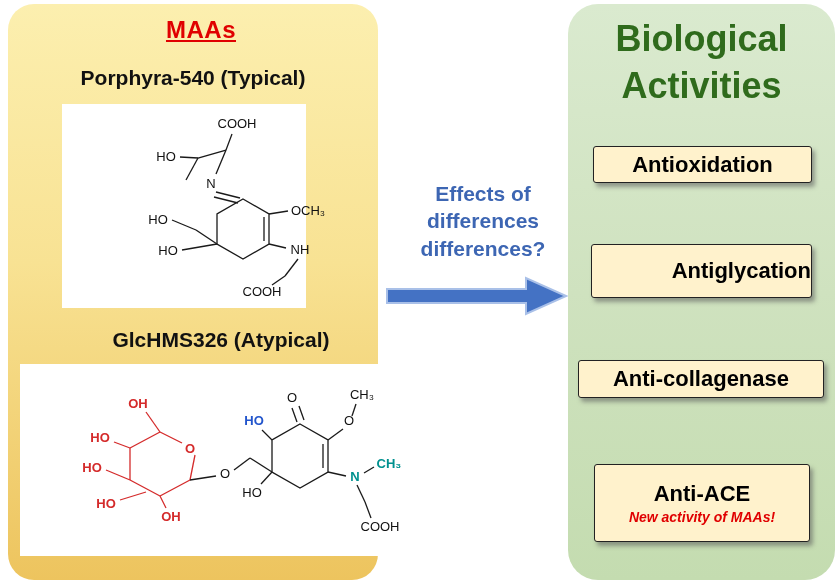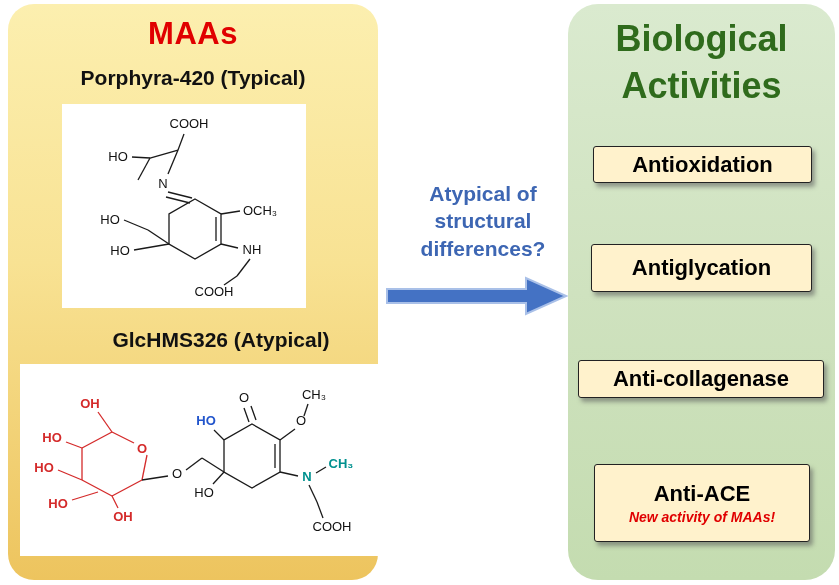--- a/index.html
+++ b/index.html
@@ -11,31 +11,31 @@
   .panel-left {
     left:8px; top:4px; width:370px; height:576px; border-radius:26px;
     background:linear-gradient(180deg,#FCEFAF 0%,#F8E293 45%,#EDC45E 100%);
   }
   .panel-right {
     left:568px; top:4px; width:267px; height:576px; border-radius:30px;
     background:linear-gradient(180deg,#DAEACF 0%,#CFE2BF 50%,#C4DCB0 100%);
   }
 
   .maas-title {
-    position:absolute; top:12px; left:0; width:100%; text-align:center;
-    font-size:31px; font-weight:bold; color:#E00000; letter-spacing:0.5px;
+    position:absolute; top:12px; left:8px; width:100%; text-align:center;
+    font-size:24px; font-weight:bold; color:#E00000; letter-spacing:0.5px;text-decoration:underline;
   }
   .struct-label {
     position:absolute; left:0; width:100%; text-align:center;
     font-size:21px; font-weight:bold; color:#111111;
   }
   .label-typical  { top:62px; }
   .label-atypical { top:324px;margin-left:28px; }
 
-  .struct-box { position:absolute; background:#ffffff; }
+  .struct-box { position:absolute; background:#ffffff;padding-left:48px; }
   .struct-box-1 { left:54px; top:100px; width:244px; height:204px; }
   .struct-box-2 { left:12px; top:360px; width:384px; height:192px; }
 
   .question {
     position:absolute; left:400px; top:180px; width:166px; text-align:center;
     font-size:21px; font-weight:bold; color:#3D66B3; line-height:1.3;
   }
   .arrow { position:absolute; left:386px; top:276px; width:182px; height:40px; }
 
   .bio-title {
@@ -57,21 +57,21 @@
   .atom-teal { fill:#00918F; font-weight:bold; }
 </style>
 </head>
 <body>
 
 <div class="canvas">
 
   <section class="panel panel-left">
     <h1 class="maas-title">MAAs</h1>
 
-    <h2 class="struct-label label-typical">Porphyra-420 (Typical)</h2>
+    <h2 class="struct-label label-typical">Porphyra-540 (Typical)</h2>
 
     <div class="struct-box struct-box-1">
       <svg viewBox="0 0 244 204" width="244" height="204">
         <g stroke="#1a1a1a" stroke-width="1.3" fill="none">
           <polygon points="133,95 159,110 159,140 133,155 107,140 107,110"></polygon>
           <line x1="154" y1="113" x2="154" y2="137"></line>
           <line x1="116" y1="46" x2="122" y2="30"></line>
           <line x1="116" y1="46" x2="88" y2="54"></line>
           <line x1="88" y1="54" x2="70" y2="53"></line>
           <line x1="88" y1="54" x2="76" y2="76"></line>
@@ -149,33 +149,33 @@
           <text class="atom" x="184" y="133" text-anchor="middle">HO</text>
           <text class="atom" x="312" y="167" text-anchor="middle">COOH</text>
           <text class="atom atom-blue" x="186" y="61" text-anchor="middle">HO</text>
           <text class="atom atom-teal" x="287" y="117" text-anchor="middle">N</text>
           <text class="atom atom-teal" x="321" y="104" text-anchor="middle">CH₃</text>
         </g>
       </svg>
     </div>
   </section>
 
-  <div class="question">Atypical of structural differences?</div>
+  <div class="question">Effects of differences differences?</div>
   <svg class="arrow" viewBox="0 0 182 40">
     <polygon points="1,13 140,13 140,2 180,20 140,38 140,27 1,27" fill="#4472C4" stroke="#A9C0E8" stroke-width="2"></polygon>
   </svg>
 
   <section class="panel panel-right">
     <h1 class="bio-title">Biological Activities</h1>
 
     <div class="activity-box" style="left:25px; top:142px; width:219px; height:37px;">
       <span class="activity-label">Antioxidation</span>
     </div>
 
-    <div class="activity-box" style="left:23px; top:240px; width:221px; height:48px;">
+    <div class="activity-box" style="left:23px; top:240px; width:221px; height:54px;align-items:flex-end;">
       <span class="activity-label">Antiglycation</span>
     </div>
 
     <div class="activity-box" style="left:26px; top:460px; width:216px; height:78px;">
       <span class="activity-label">Anti-ACE</span>
       <span class="activity-note">New activity of MAAs!</span>
     </div>
 
     <div class="activity-box" style="left:10px; top:356px; width:246px; height:38px;">
       <span class="activity-label">Anti-collagenase</span>

